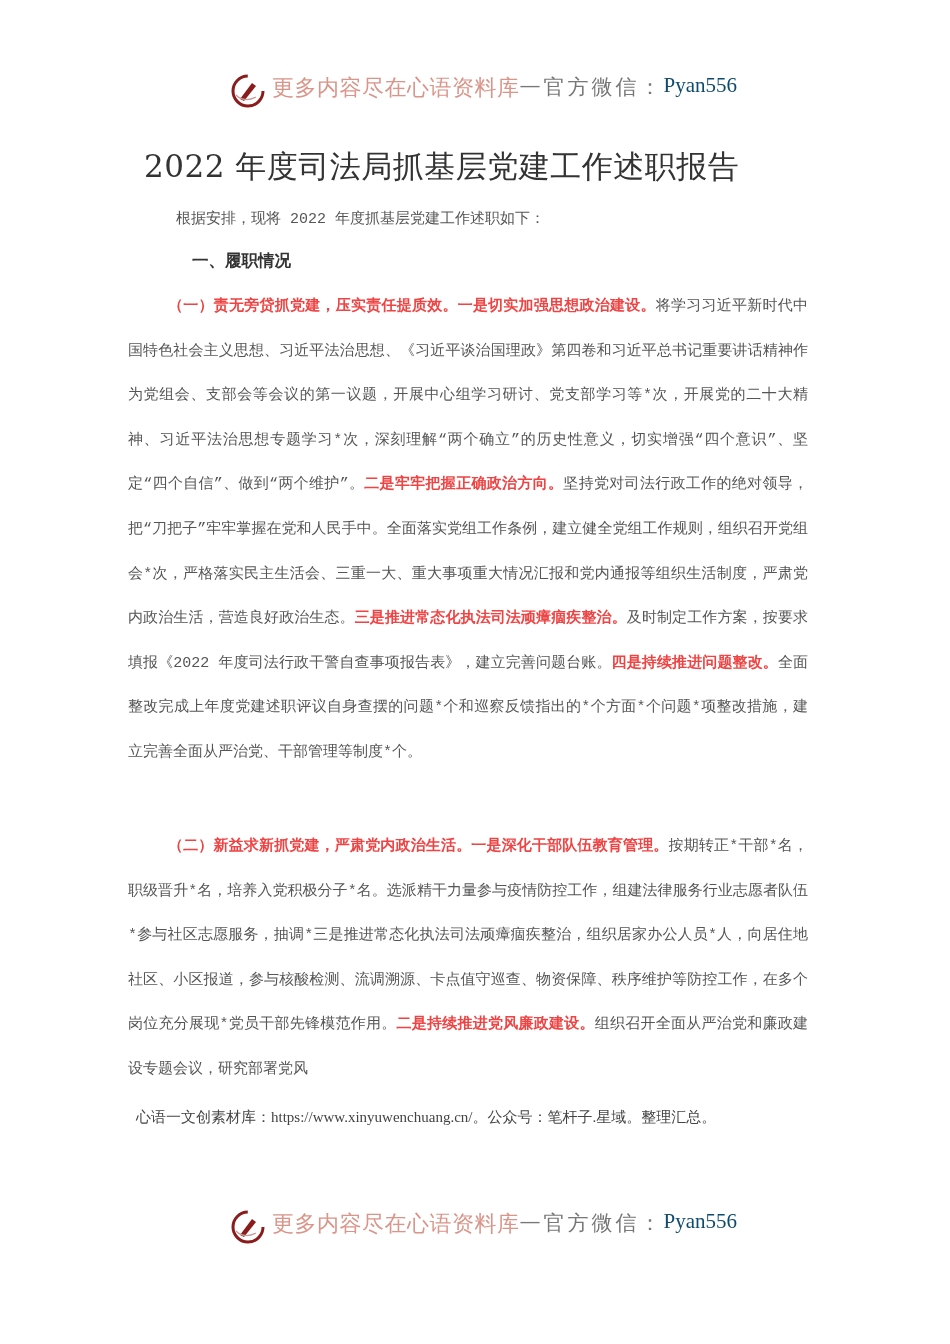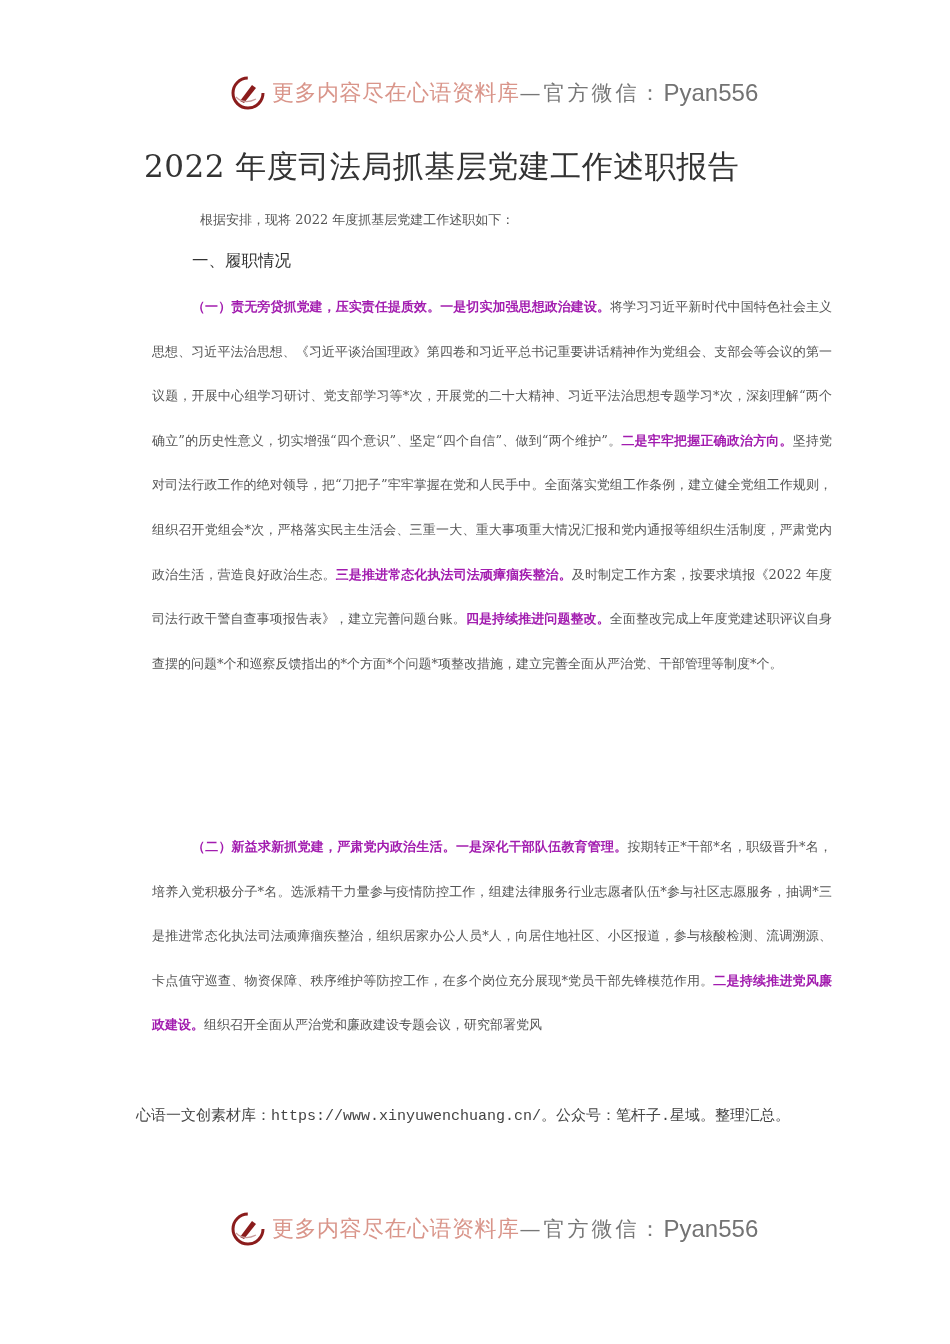--- a/index.html
+++ b/index.html
@@ -1,32 +1,32 @@
 <!DOCTYPE html>
 <html><head>
 <meta charset="utf-8">
 <style>
   html, body { margin:0; padding:0; background:#ffffff; }
   body { width:950px; height:1344px; position:relative; overflow:hidden;
          font-family:"DejaVu Serif", "Liberation Serif", serif; color:#3a3a3a; }
-  .banner { position:absolute; left:230px; height:40px; display:flex; align-items:center; }
+  .banner { position:absolute; left:230px; height:40px; display:flex; }
   .banner.top { top:73px; }
   .banner.bottom { top:1209px; }
   .logo { width:36px; height:36px; margin-right:6px; }
   .banner .pink { color:#d9958a; font-size:22px; letter-spacing:0.5px; }
   .banner .gray { color:#777; font-size:21px; letter-spacing:3px; }
-  .banner .wx { color:#737373; font-family:Liberation Sans, sans-serif; font-size:24px; }
+  .banner .wx { color:#0c4a6e; font-family:Liberation Serif, serif; font-size:21px; }
   .title { position:absolute; left:144px; top:146px; font-size:31px; color:#333; letter-spacing:0.5px; }
-  .para { position:absolute; left:152px; width:680px; font-size:13px; line-height:44.6px; color:#555; text-align:justify; text-justify:inter-character; }
-  .para b { color:#a21caf; font-weight:bold; }
+  .para { position:absolute; left:128px; width:680px; font-size:15px; line-height:44.6px; color:#555; text-align:justify; text-justify:inter-character;font-family:Liberation Mono, monospace; }
+  .para b { color:#ef4444; font-weight:bold; }
   .intro { top:198px; text-indent:48px; }
-  .h1 { position:absolute; left:192px; top:250px; font-size:16.5px; font-weight:normal; color:#333; }
+  .h1 { position:absolute; left:192px; top:250px; font-size:16.5px; font-weight:bold; color:#333; }
   .p1 { top:285px; text-indent:40px; }
   .p2 { top:825px; text-indent:40px; }
-  .footer-note { position:absolute; left:136px; top:1096px; width:694px; font-family:Liberation Mono, monospace; font-size:15px; line-height:42px; color:#444; }
+  .footer-note { position:absolute; left:136px; top:1096px; width:694px; font-family:Liberation Serif, serif; font-size:15px; line-height:42px; color:#444; }
 </style>
 </head>
 <body>
 
 <div class="banner top">
   <svg class="logo" viewBox="0 0 36 36">
     <circle cx="18" cy="18" r="15" fill="none" stroke="#8b1c1c" stroke-width="3" stroke-dasharray="70 25"></circle>
     <path d="M10 26 L22 10 L26 13 L14 28 Z" fill="#8b1c1c"></path>
     <path d="M6 22 Q14 30 26 24" fill="none" stroke="#c89a9a" stroke-width="1.2"></path>
   </svg>

